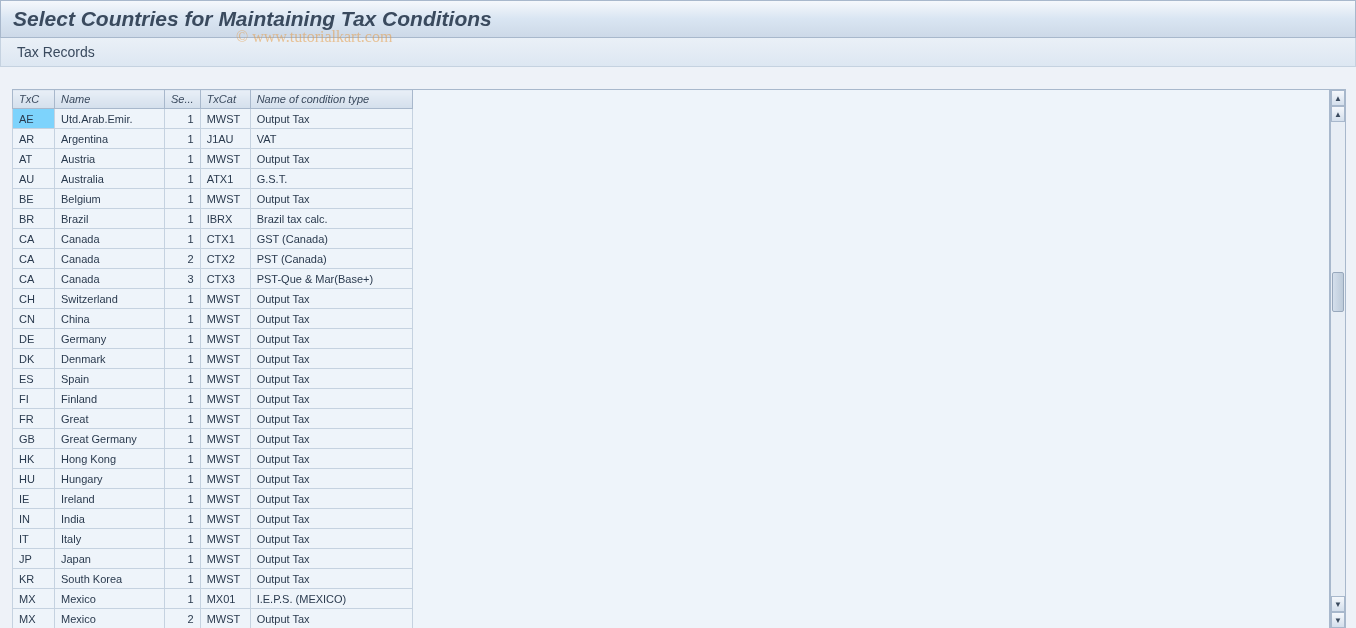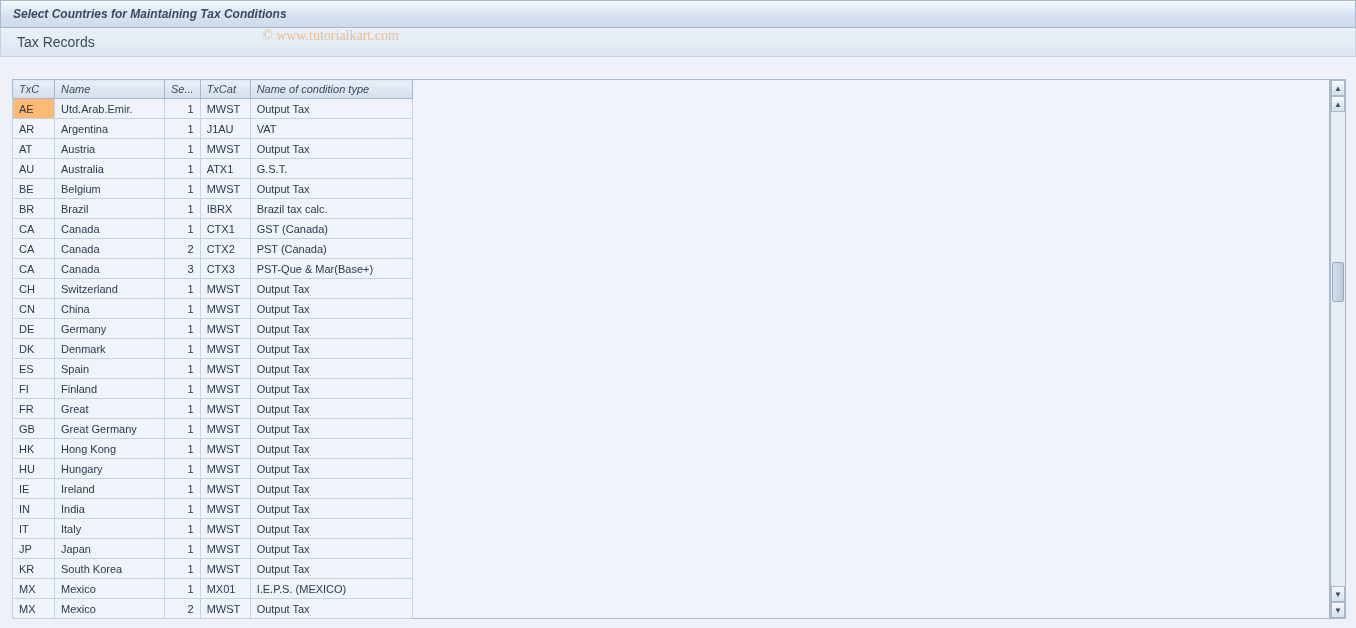--- a/index.html
+++ b/index.html
@@ -12,21 +12,21 @@
       background: #f0f0f0;
       width: 1356px;
       height: 628px;
       overflow: hidden;
       position: relative;
     }
     .header-bar {
       background: linear-gradient(to bottom, #f5f8fc 0%, #d9e5f2 50%, #cdd9e8 100%);
       border: 1px solid #a8b8cc;
       padding: 6px 12px;
-      font-size: 12px;
+      font-size: 21px;
       font-weight: bold;
       font-style: italic;
       color: #3a4a5e;
     }
     .subheader-bar {
       background: linear-gradient(to bottom, #eaf0f7 0%, #dde7f2 100%);
       border: 1px solid #c5d2e0;
       border-top: none;
       padding: 6px 16px;
       font-size: 14px;
@@ -62,21 +62,21 @@
     }
     tbody td {
       border: 1px solid #c5d2e0;
       padding: 2px 6px;
       background: #eef4fa;
       height: 17px;
       white-space: nowrap;
       overflow: hidden;
     }
     tbody td.selected {
-      background: #fdba74;
+      background: #7dd3fc;
     }
     .col-txc { width: 42px; }
     .col-name { width: 110px; }
     .col-se { width: 28px; }
     .col-txcat { width: 50px; }
     .col-condname { width: 162px; }
     tbody td.col-se { text-align: right; }
     .big-filler {
       flex: 1;
       background: #eef4fa;
@@ -114,22 +114,22 @@
       left: 1px;
       right: 1px;
       height: 40px;
       background: linear-gradient(to right, #d4dfec, #bccad9);
       border: 1px solid #98a8bc;
       border-radius: 2px;
     }
     .watermark {
       position: absolute;
       top: 28px;
-      left: 262px;
-      font-size: 14px;
+      left: 236px;
+      font-size: 16px;
       color: rgba(230, 155, 70, 0.55);
       font-family: Georgia, serif;
       pointer-events: none;
       z-index: 100;
     }
   </style>
 </head>
 <body>
 
 <div class="header-bar">

